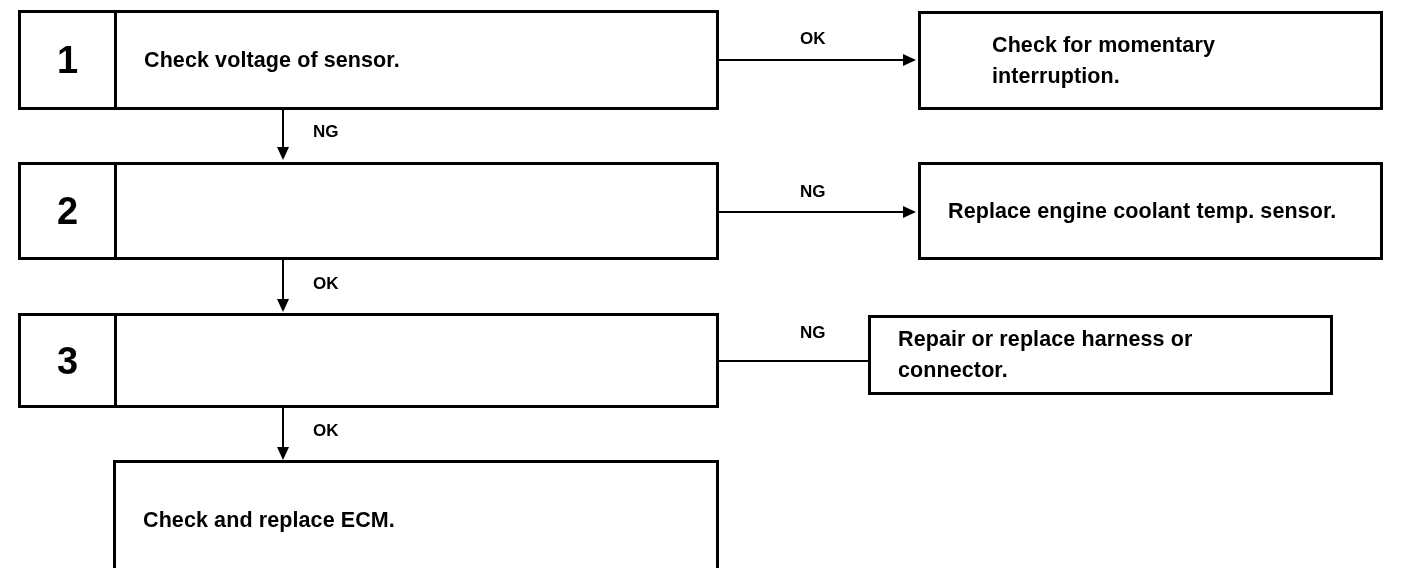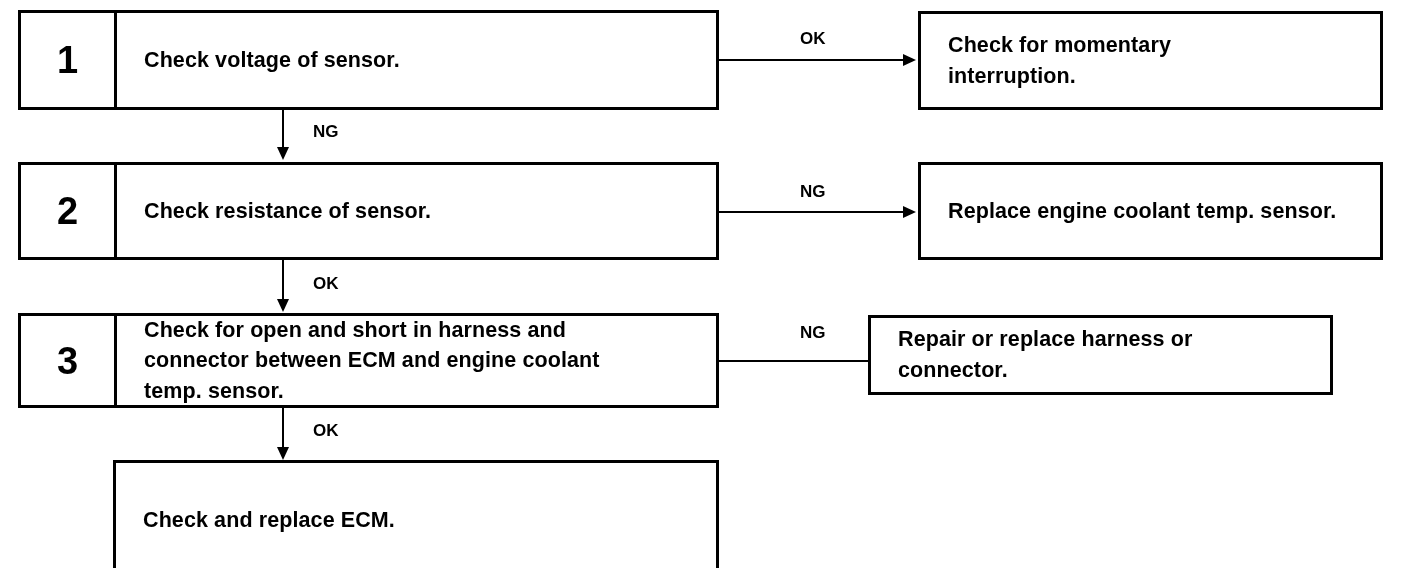--- a/index.html
+++ b/index.html
@@ -100,59 +100,51 @@
     <div class="num-cell">1</div>
     <div class="body-cell">
       <span class="body-text">Check voltage of sensor.</span>
     </div>
   </div>
 
   <div class="hline" style="left:719px; top:59px; width:186px;"></div>
   <div class="arrow-right" style="left:903px; top:54px;"></div>
   <div class="edge-label" style="left:800px; top:30px;">OK</div>
 
-  <div class="box" style="left:918px; top:11px; width:465px; height:99px;">
+  <div class="box" style="left:918px; top:11px; width:465px; height:99px;padding-left:44px;">
     <div class="body-cell">
       <span class="body-text">Check for momentary
 interruption.</span>
     </div>
   </div>
 
   <div class="vline" style="left:282px; top:110px; height:38px;"></div>
   <div class="arrow-down" style="left:277px; top:147px;"></div>
   <div class="edge-label" style="left:313px; top:123px;">NG</div>
 
   <div class="box" style="left:18px; top:162px; width:701px; height:98px;">
     <div class="num-cell">2</div>
-    <div class="body-cell">
-      <span class="body-text">Check resistance of sensor.</span>
-    </div>
   </div>
 
   <div class="hline" style="left:719px; top:211px; width:186px;"></div>
   <div class="arrow-right" style="left:903px; top:206px;"></div>
   <div class="edge-label" style="left:800px; top:183px;">NG</div>
 
   <div class="box" style="left:918px; top:162px; width:465px; height:98px;text-align:center;">
     <div class="body-cell">
       <span class="body-text">Replace engine coolant temp. sensor.</span>
     </div>
   </div>
 
   <div class="vline" style="left:282px; top:260px; height:40px;"></div>
   <div class="arrow-down" style="left:277px; top:299px;"></div>
   <div class="edge-label" style="left:313px; top:275px;">OK</div>
 
   <div class="box" style="left:18px; top:313px; width:701px; height:95px;">
     <div class="num-cell">3</div>
-    <div class="body-cell">
-      <span class="body-text">Check for open and short in harness and
-connector between ECM and engine coolant
-temp. sensor.</span>
-    </div>
   </div>
 
   <div class="hline" style="left:719px; top:360px; width:186px;"></div>
   <div class="arrow-right" style="left:903px; top:355px;"></div>
   <div class="edge-label" style="left:800px; top:324px;">NG</div>
 
   <div class="box" style="left:868px; top:315px; width:465px; height:80px;">
     <div class="body-cell">
       <span class="body-text">Repair or replace harness or
 connector.</span>

